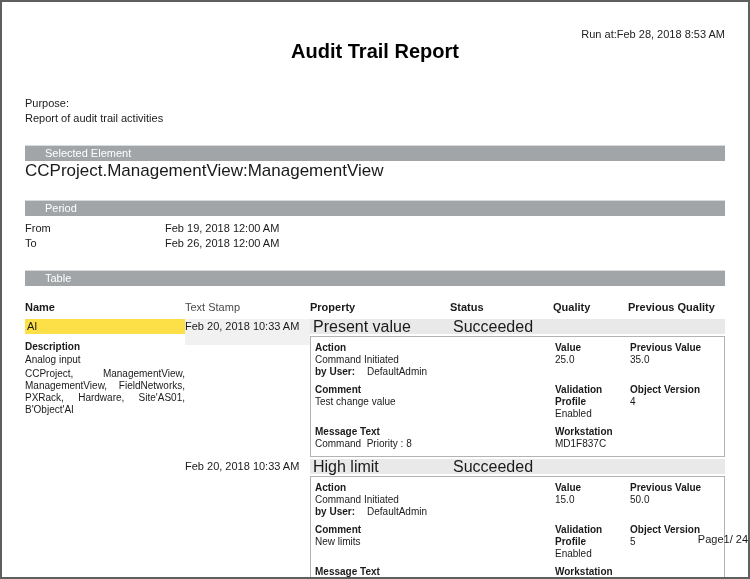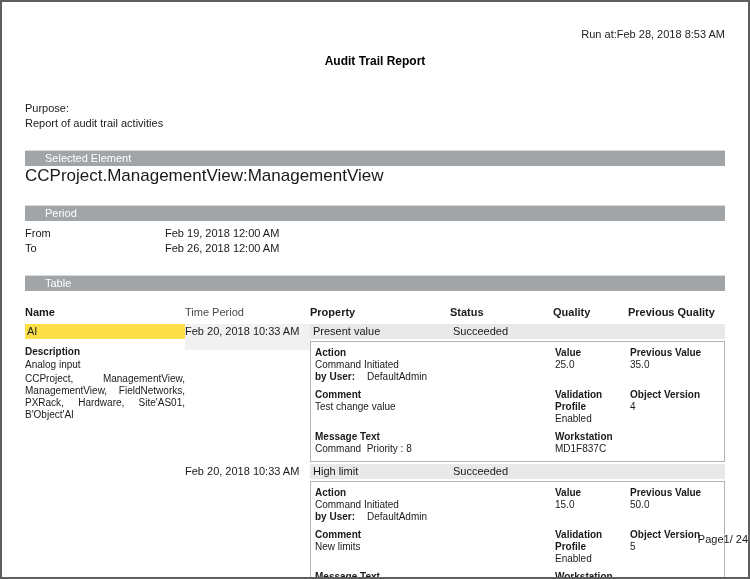--- a/index.html
+++ b/index.html
@@ -8,21 +8,21 @@
     position: relative;
     width: 750px; height: 579px;
     border: 2px solid #5f5f5f;
     background: #ffffff;
     color: #1a1a1a;
     overflow: hidden;
   }
   .content { padding: 26px 23px 0 23px; }
 
   .run-at { text-align: right; font-size: 11px; color: #222; }
-  .report-title { text-align: center; font-size: 12px; font-weight: bold; margin-top: 14px; color: #000; }
+  .report-title { text-align: center; font-size: 20px; font-weight: bold; margin-top: 0; color: #000; }
 
   .purpose { margin-top: 33px; font-size: 11px; line-height: 15px; }
 
   .section-bar {
     margin-top: 19px;
     background: #a1a5a8;
     border-top: 1px solid #d7d9da;
     color: #ffffff;
     font-size: 11px;
     height: 16px; line-height: 15px;
@@ -57,21 +57,21 @@
   .location-text { text-align: justify; line-height: 12px; margin-top: 1px; }
 
   .entries-col { flex: 1; }
   .entry { display: flex; margin-bottom: 2px; }
   .time-cell { width: 125px; flex: 0 0 125px; font-size: 11px; height: 26px; line-height: 15px; }
   .entry:first-child .time-cell { background: #f1f1f1; }
   .prop-block { flex: 1; }
   .prop-strip {
     background: #e9e9e9;
     display: grid; grid-template-columns: 140px 1fr;
-    font-size: 11px; height: 15px; line-height: 15px;
+    font-size: 16px; height: 15px; line-height: 15px;
     padding-left: 3px;
   }
   .detail-box {
     margin-top: 2px;
     border: 1px solid #b3b3b3;
     display: grid;
     grid-template-columns: 240px 75px 1fr;
     font-size: 10px; line-height: 12px;
     padding: 2px 0 3px 0;
   }
@@ -112,21 +112,21 @@
       <div class="period-row">
         <span class="period-label">To</span>
         <span>Feb 26, 2018 12:00 AM</span>
       </div>
     </div>
 
     <div class="section-bar">Table</div>
 
     <div class="thead">
       <div>Name</div>
-      <div class="col-time">Time Period</div>
+      <div class="col-time">Text Stamp</div>
       <div>Property</div>
       <div>Status</div>
       <div>Quality</div>
       <div>Previous Quality</div>
     </div>
 
     <div class="tbody">
 
       <div class="name-col">
         <div class="name-chip">AI</div>

